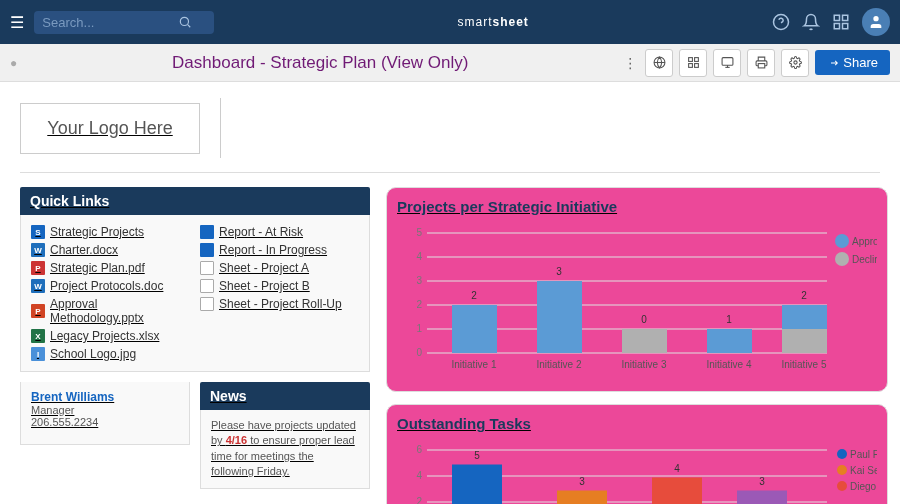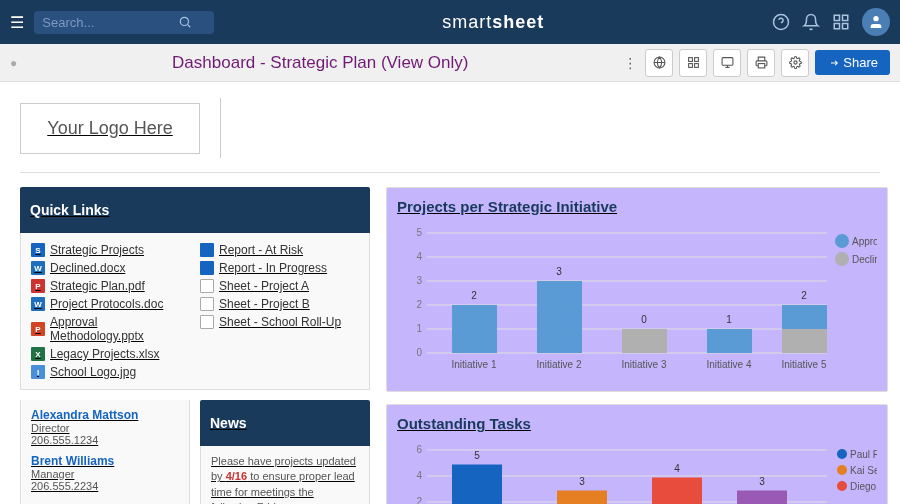--- a/index.html
+++ b/index.html
@@ -30,21 +30,21 @@
       color: #86efac;
       font-size: 13px;
       outline: none;
       width: 130px;
     }
     .search-input::placeholder { color: #7a9abf; }
     .nav-title {
       flex: 1;
       text-align: center;
       color: white;
-      font-size: 18px;
+      font-size: 12px;
       font-weight: 600;
       letter-spacing: 1px;
     }
     .nav-title span { font-weight: 300; }
     .nav-right { display: flex; align-items: center; gap: 12px; }
     .avatar { width: 28px; height: 28px; border-radius: 50%; background: #4a7fb5; display: flex; align-items: center; justify-content: center; color: white; font-size: 14px; cursor: pointer; }
 
     
     .toolbar-bar {
       background: #f0f0f0;
@@ -127,21 +127,21 @@
     }
     .left-col { width: 350px; flex-shrink: 0; }
     .right-col { flex: 1; }
 
     
     .section-header {
       background: #1a3a5c;
       color: white;
       font-weight: bold;
       font-size: 14px;
-      padding: 15px 10px;
+      padding: 6px 10px;
       border-radius: 2px 2px 0 0;
     }
 
     
     .quick-links-panel {
       background: #f9f9f9;
       border: 1px solid #ddd;
       border-top: none;
       padding: 8px 10px;
     }
@@ -196,23 +196,23 @@
       padding: 8px 10px;
       background: #f9f9f9;
     }
     .news-headline { color: #1565c0; font-weight: bold; font-size: 12px; margin-bottom: 4px; cursor: pointer; }
     .news-text { font-size: 11px; color: #555; line-height: 1.4; }
     .news-text .highlight { color: #cc3333; font-weight: bold; }
 
     
     .chart-panel {
       border: 1px solid #ddd;
-      border-radius: 2px;
+      border-radius: 10px;
       padding: 10px;
-      background: #c4b5fd;
+      background: #ec4899;
       margin-bottom: 12px;
     }
     .chart-title {
       font-size: 15px;
       font-weight: bold;
       color: #1a3a5c;
       margin-bottom: 8px;
     }
 
     
@@ -326,21 +326,21 @@
         <div class="section-header">Quick Links</div>
         <div class="quick-links-panel">
           <div class="links-grid">
             <div class="links-col">
               <div class="link-item">
                 <div class="link-icon icon-blue">S</div>
                 <span>Strategic Projects</span>
               </div>
               <div class="link-item">
                 <div class="link-icon icon-word">W</div>
-                <span>Declined.docx</span>
+                <span>Charter.docx</span>
               </div>
               <div class="link-item">
                 <div class="link-icon icon-pdf">P</div>
                 <span>Strategic Plan.pdf</span>
               </div>
               <div class="link-item">
                 <div class="link-icon icon-word2">W</div>
                 <span>Project Protocols.doc</span>
               </div>
               <div class="link-item">
@@ -368,36 +368,31 @@
               <div class="link-item">
                 <div class="link-icon icon-sq-outline"></div>
                 <span>Sheet - Project A</span>
               </div>
               <div class="link-item">
                 <div class="link-icon icon-sq-outline"></div>
                 <span>Sheet - Project B</span>
               </div>
               <div class="link-item">
                 <div class="link-icon icon-sq-outline"></div>
-                <span>Sheet - School Roll-Up</span>
+                <span>Sheet - Project Roll-Up</span>
               </div>
             </div>
           </div>
         </div>
       </div>
 
       <div class="bottom-left">
 
         <div class="contacts-panel">
           <div class="contacts-body">
-            <div class="contact-item">
-              <div class="contact-name">Alexandra Mattson</div>
-              <div class="contact-role">Director</div>
-              <div class="contact-phone">206.555.1234</div>
-            </div>
             <div class="contact-item">
               <div class="contact-name">Brent Williams</div>
               <div class="contact-role">Manager</div>
               <div class="contact-phone">206.555.2234</div>
             </div>
           </div>
         </div>
 
         <div class="news-panel">
           <div class="section-header">News</div>

